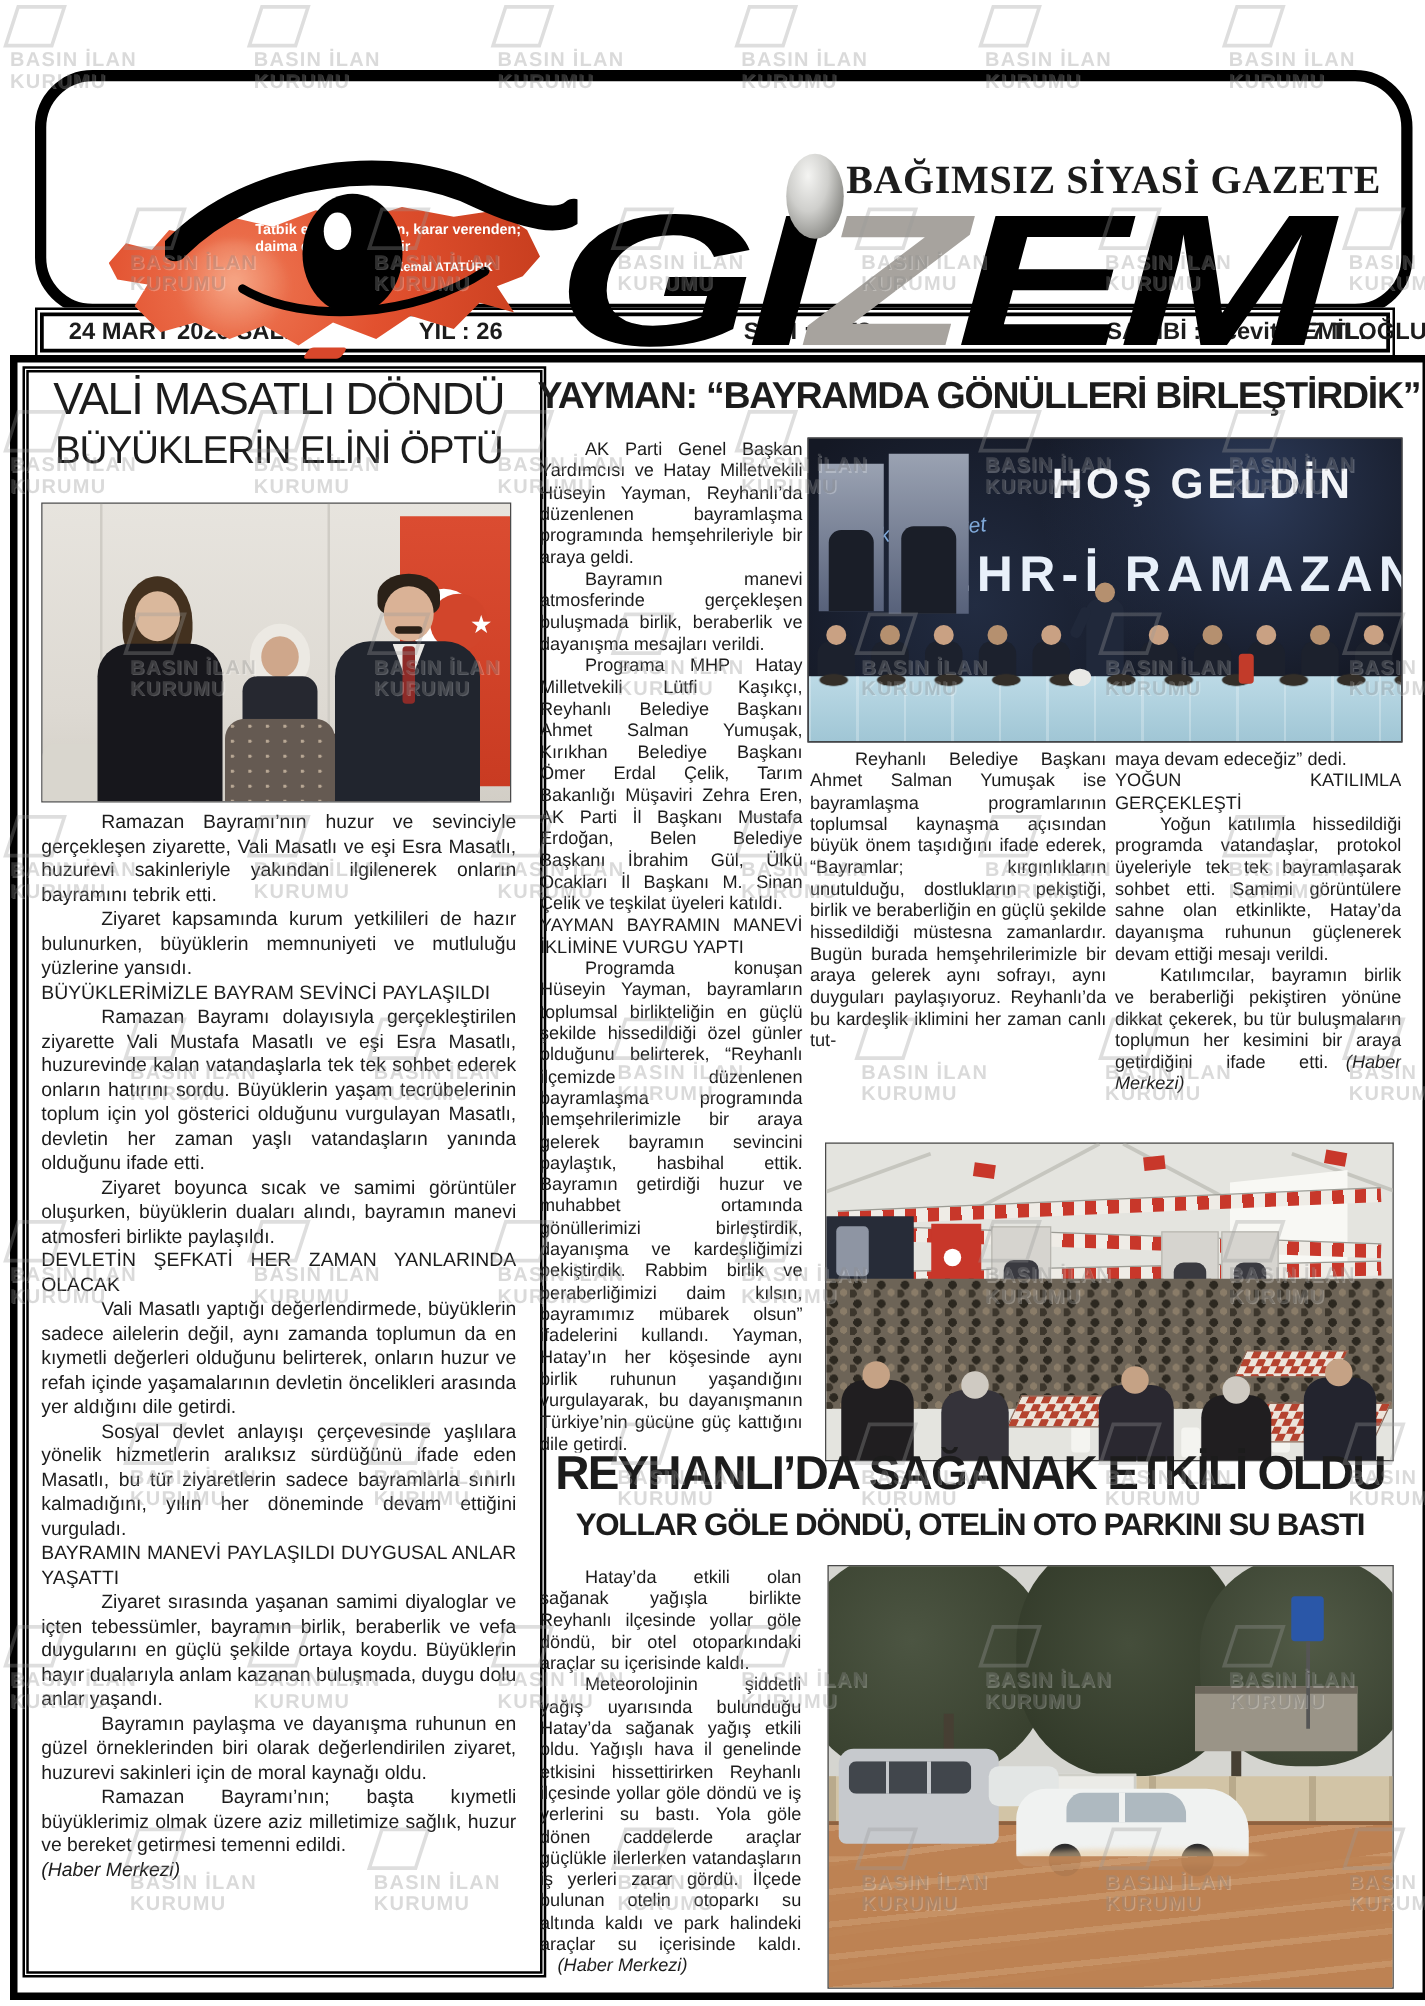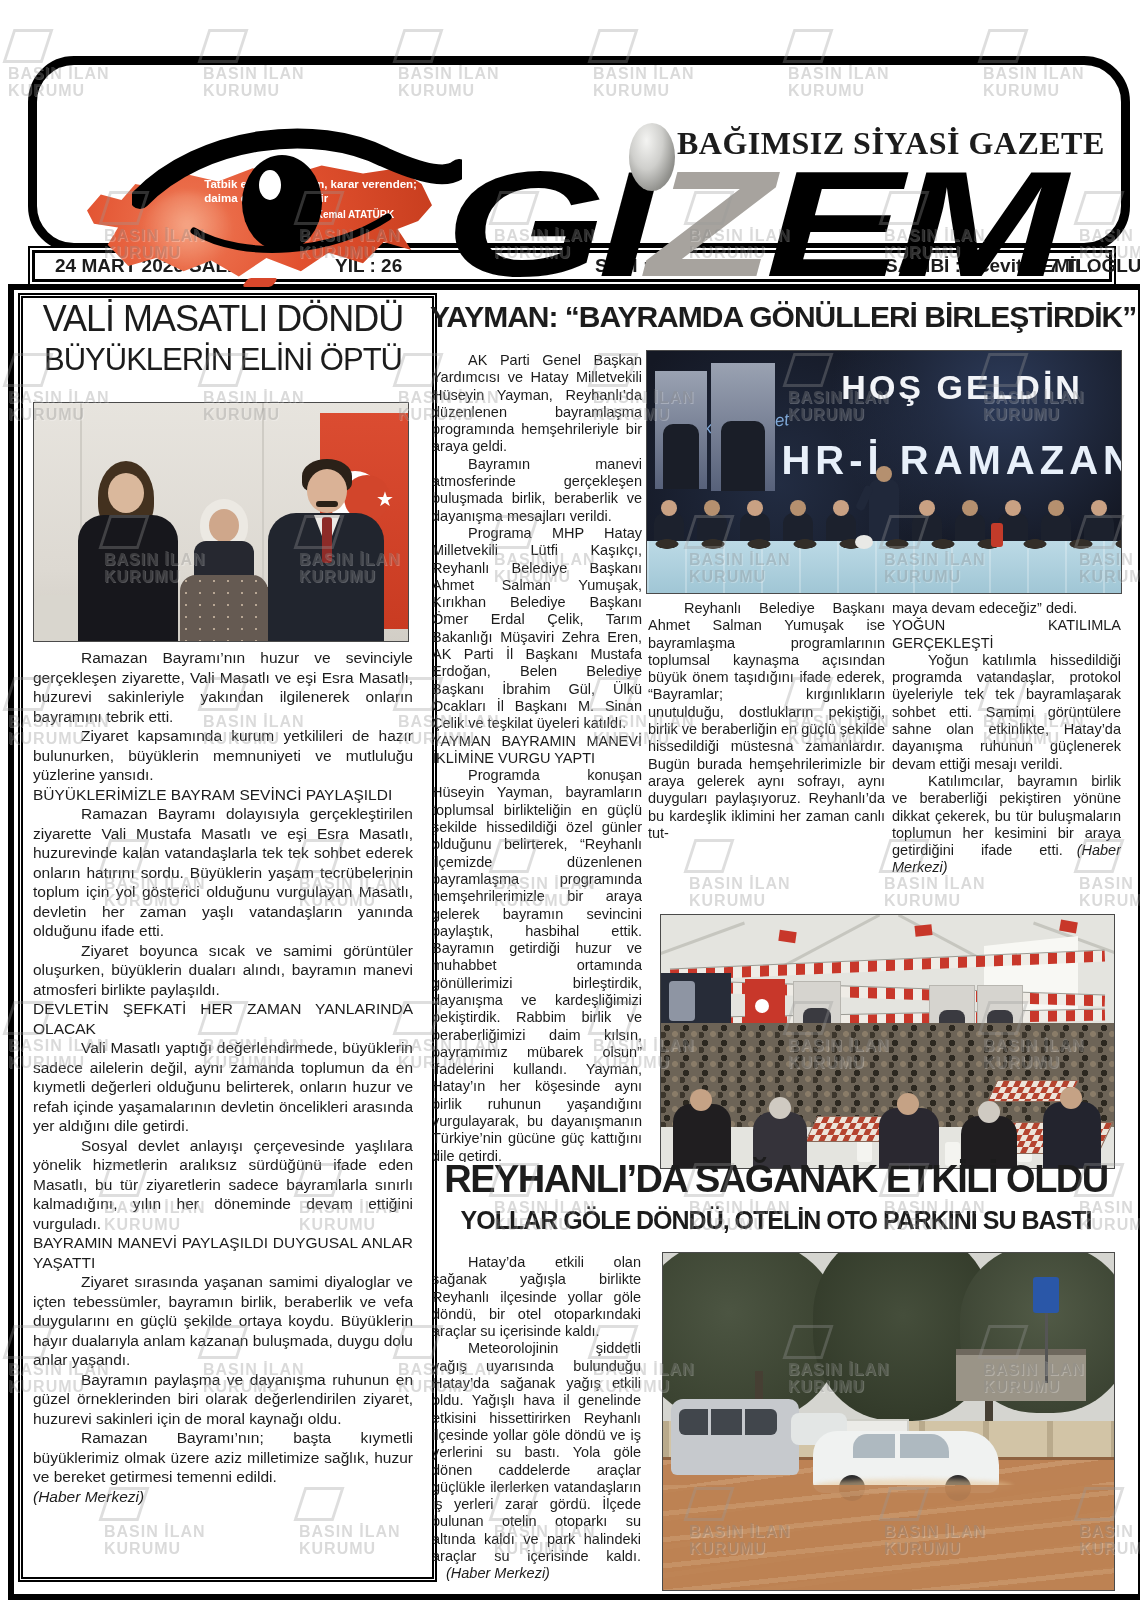--- a/index.html
+++ b/index.html
@@ -163,21 +163,21 @@
   .pd-carB{position:absolute;left:128px;top:160px;width:56px;height:32px;background:#e3e6e5;border-radius:8px;}
   .pd-sedan{position:absolute;left:150px;top:178px;width:186px;height:62px;background:#f0f2f1;border-radius:24px 34px 10px 10px;}
   .pd-sedan .glass{position:absolute;left:40px;top:3px;width:96px;height:24px;background:#aeb9c0;border-radius:14px 18px 0 0;
     background-image:linear-gradient(90deg, rgba(255,255,255,0) 0 44%, #f0f2f1 44% 49%, rgba(255,255,255,0) 49%);}
   .pd-sedan .wheel{position:absolute;bottom:-8px;width:26px;height:26px;border-radius:50%;background:#2a2a2c;}
   .pd-splash{position:absolute;left:150px;top:226px;width:200px;height:14px;background:rgba(232,198,152,.55);border-radius:50%;filter:blur(2px);}
   .pd-waterfront{position:absolute;left:0;right:0;top:232px;bottom:0;
     background:repeating-linear-gradient(174deg, rgba(255,240,210,.14) 0 5px, rgba(0,0,0,0) 5px 26px),rgba(189,130,84,.92);}
 
   
-  .wm-layer{position:absolute;inset:0;z-index:40;pointer-events:none;margin-top:25px;}
+  .wm-layer{position:absolute;inset:0;z-index:40;pointer-events:none;}
   .wm{position:absolute;width:170px;opacity:.32;color:#8e8e8e;}
   .wm .wm-box{width:34px;height:28px;border:3px solid #9a9a9a;transform:skewX(-18deg);margin-bottom:2px;}
   .wm .wm-t{font-weight:bold;font-size:16px;line-height:17px;letter-spacing:1px;
      text-shadow:1px 1px 0 rgba(255,255,255,.8);}
 </style>
 </head>
 <body>
 
 <div class="page">
 

